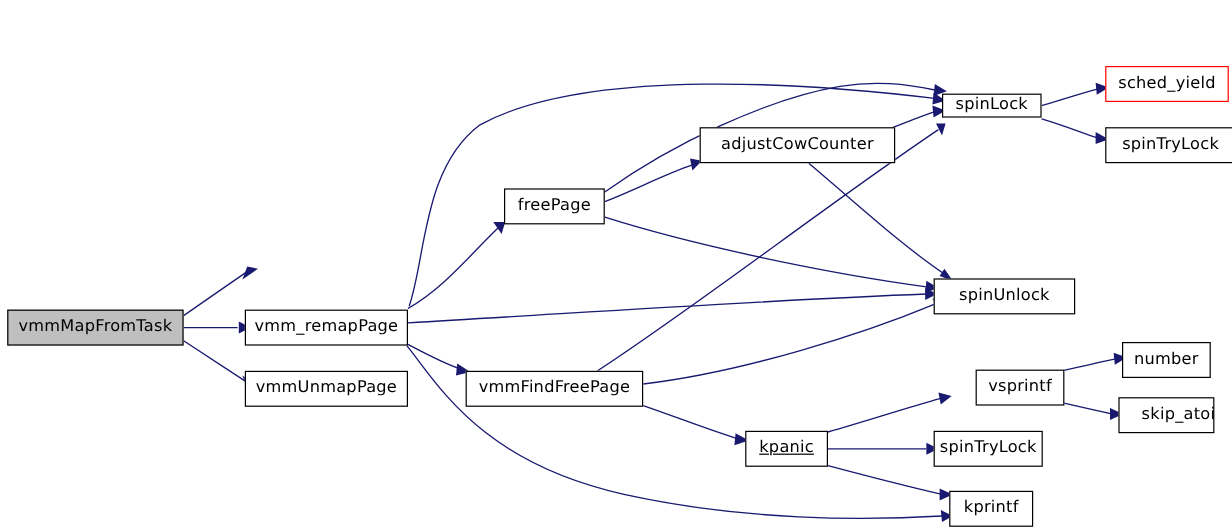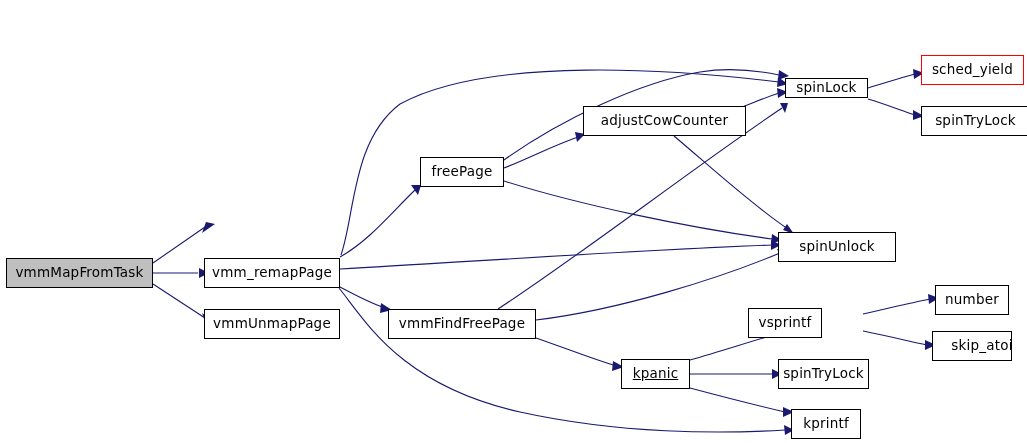--- a/index.html
+++ b/index.html
@@ -207,21 +207,21 @@
   </div>
 
   <div class="node" style="left:785px;top:78px;width:83px;height:20px;">
     <span>spinLock</span>
   </div>
 
   <div class="node" style="left:778px;top:232px;width:118px;height:30px;">
     <span>spinUnlock</span>
   </div>
 
-  <div class="node" style="left:748px;top:308px;width:74px;height:30px;">
+  <div class="node" style="left:813px;top:308px;width:74px;height:30px;">
     <span>vsprintf</span>
   </div>
 
   <div class="node" style="left:778px;top:359px;width:91px;height:30px;">
     <span>spinTryLock</span>
   </div>
 
   <div class="node" style="left:791px;top:409px;width:70px;height:30px;">
     <span>kprintf</span>
   </div>

